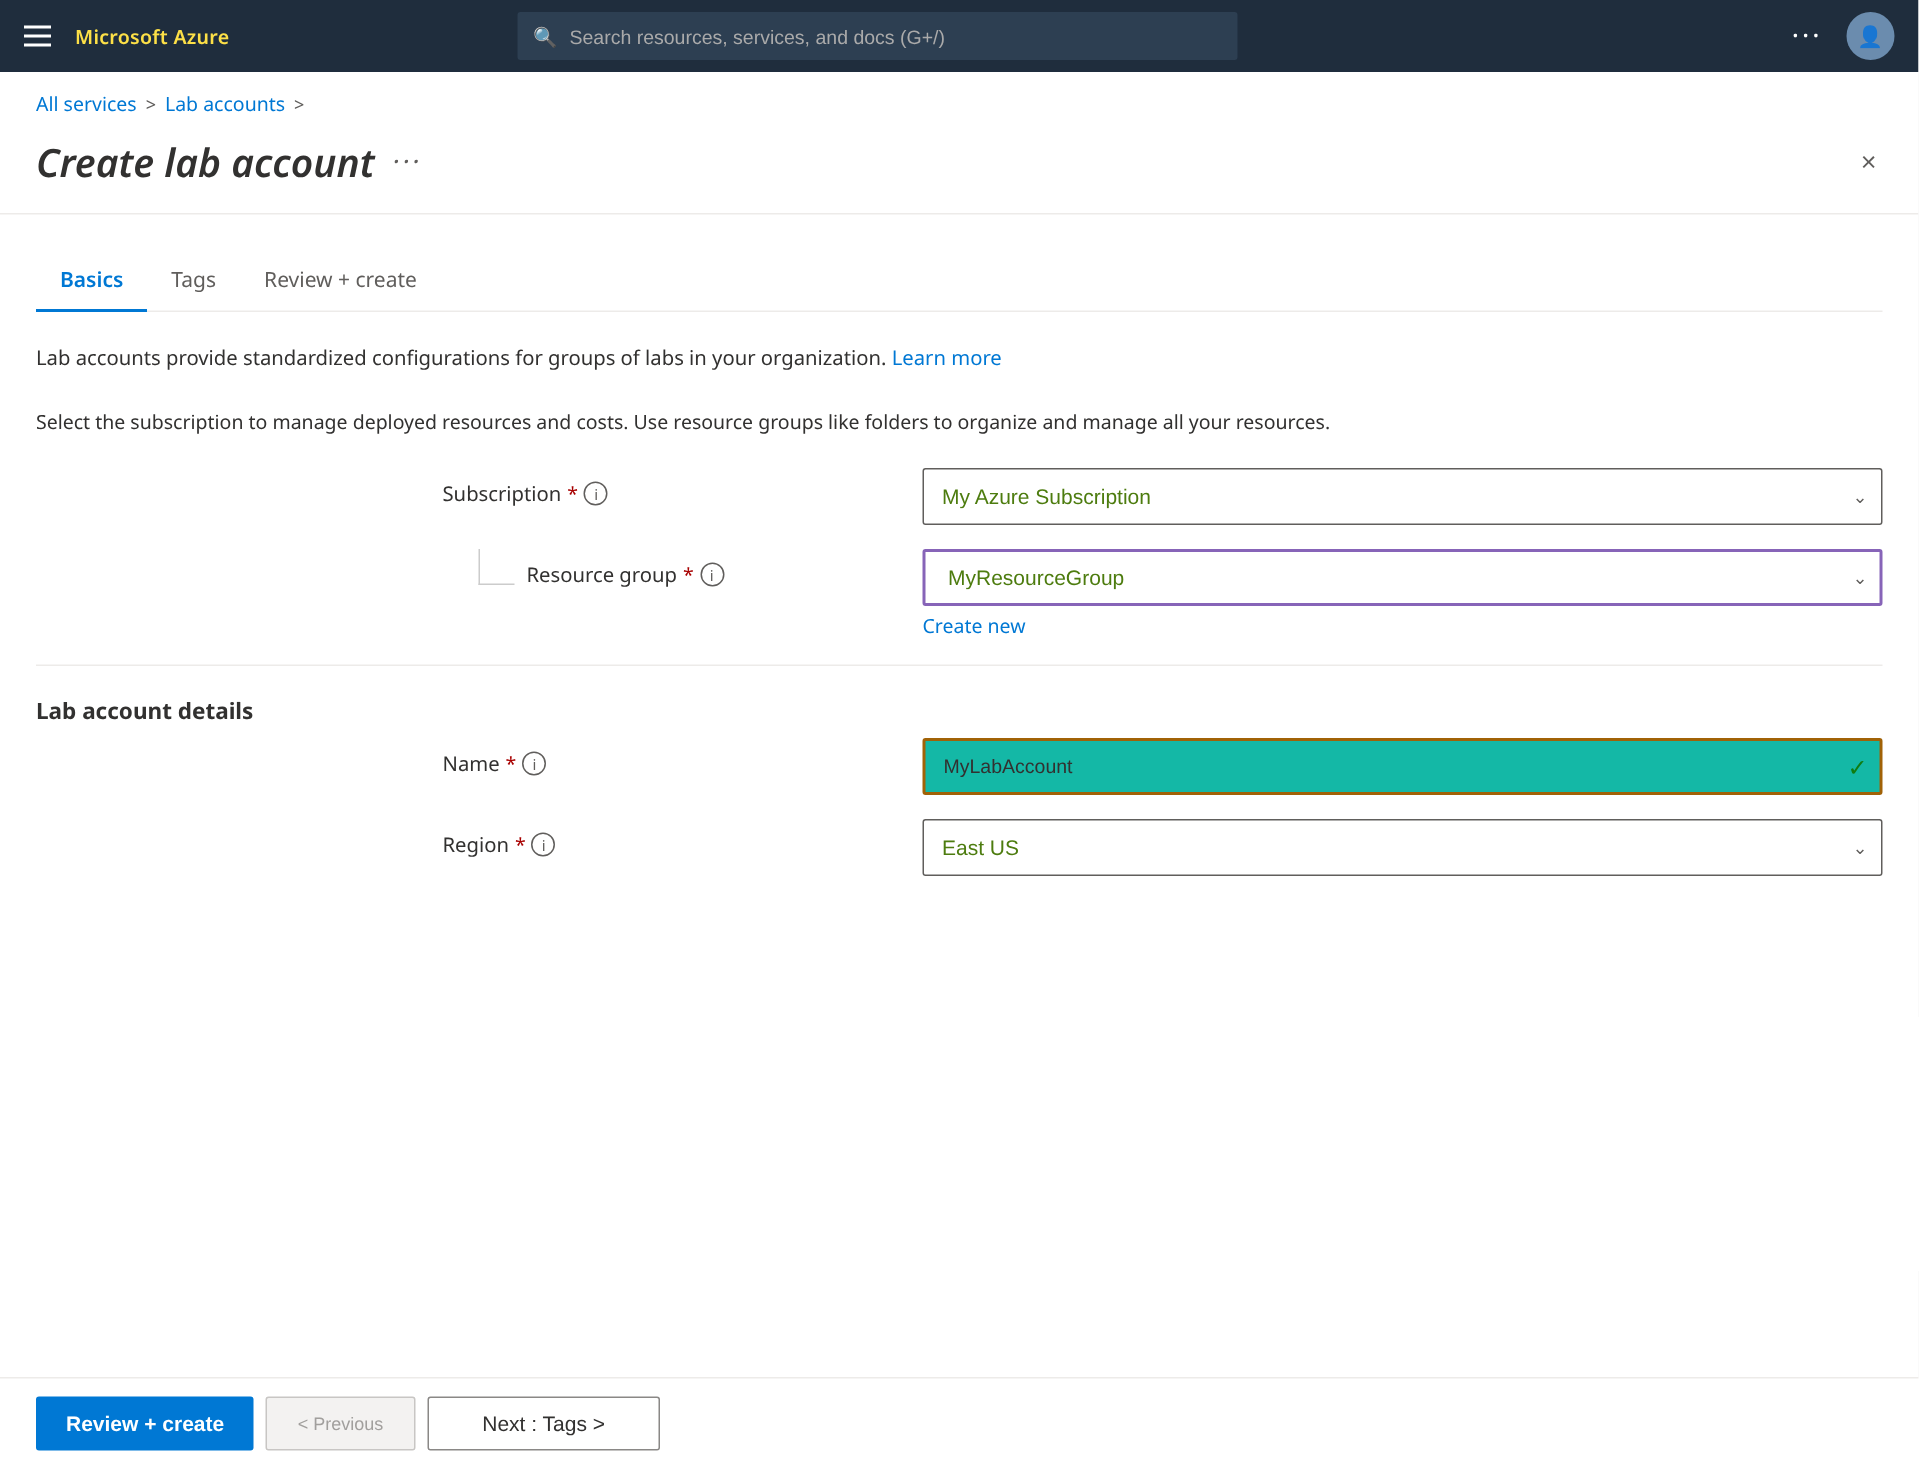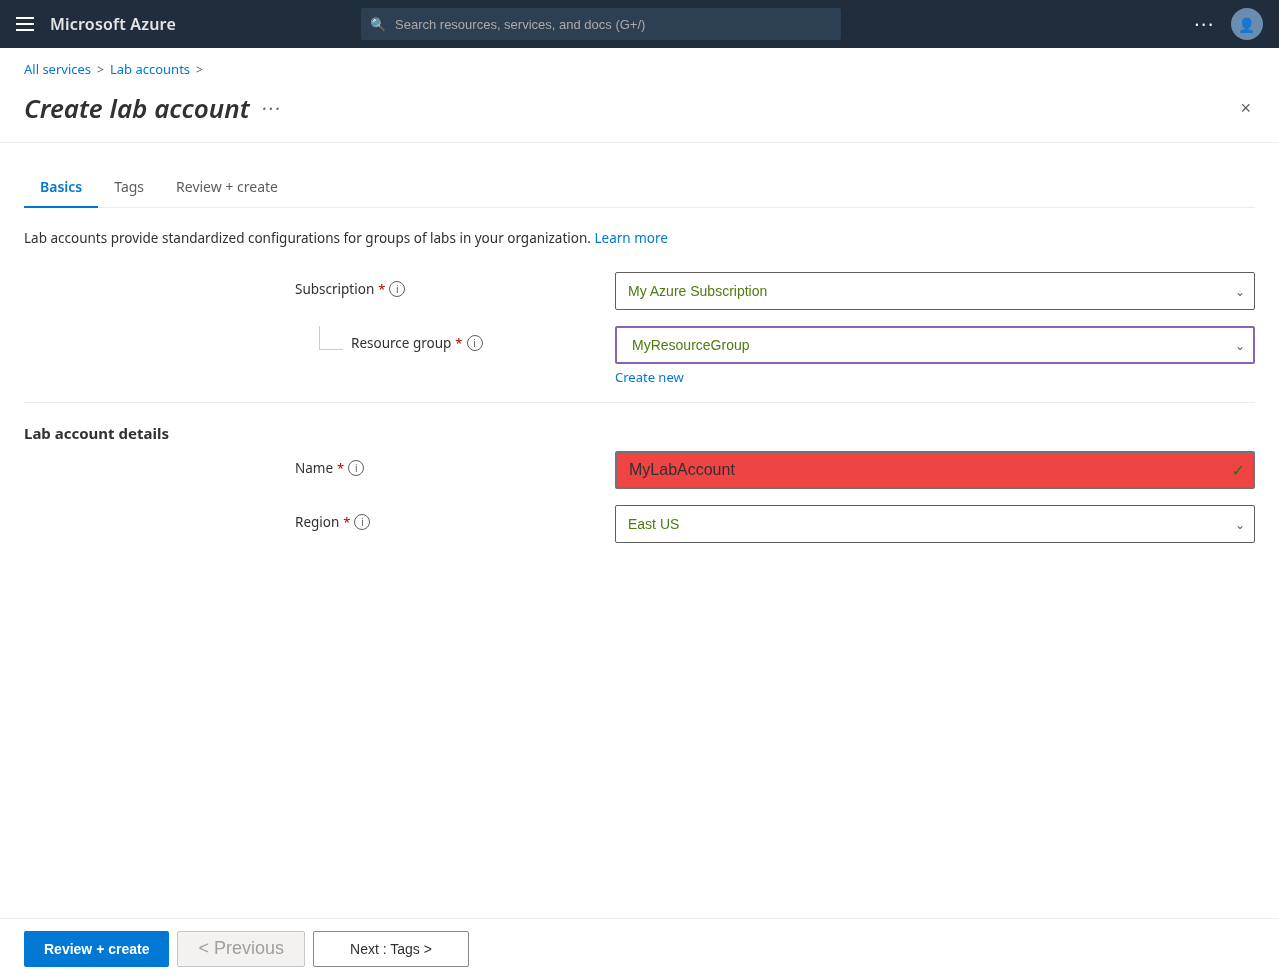--- a/index.html
+++ b/index.html
@@ -14,21 +14,21 @@
       padding: 0 16px;
       gap: 16px;
     }
     .topnav-hamburger {
       display: flex; flex-direction: column; gap: 4px; cursor: pointer;
     }
     .topnav-hamburger span {
       display: block; width: 18px; height: 2px; background: #fff;
     }
     .topnav-title {
-      color: #e5e5e5; font-size: 16px; font-weight: 600; letter-spacing: 0.2px;
+      color: #fde047; font-size: 13px; font-weight: 600; letter-spacing: 0.2px;
     }
     .topnav-search {
       flex: 1; max-width: 480px; margin: 0 auto;
       background: #2d3f52; border: none; border-radius: 2px;
       height: 32px; display: flex; align-items: center; padding: 0 10px; gap: 8px;
     }
     .topnav-search input {
       background: transparent; border: none; outline: none;
       color: #ccc; font-size: 13px; flex: 1;
     }
@@ -125,22 +125,22 @@
     .dropdown-wrapper .chevron {
       position: absolute; right: 10px; top: 50%; transform: translateY(-50%);
       pointer-events: none; color: #605e5c; font-size: 12px;
     }
     .dropdown-active { border-color: #8764b8; border-width: 2px; padding-left: 15px; }
 
     
     .text-input-wrapper { position: relative; }
     .text-input {
       width: 100%; height: 38px; padding: 0 36px 0 12px;
-      border: 2px solid #737373; border-radius: 2px;
-      font-size: 16px; color: #323130; background: #ef4444;
+      border: 2px solid #a16207; border-radius: 2px;
+      font-size: 13px; color: #323130; background: #14b8a6;
       outline: none;
     }
     .check-icon {
       position: absolute; right: 10px; top: 50%; transform: translateY(-50%);
       color: #107c10; font-size: 16px;
     }
 
     
     .create-new-link { color: #0078d4; font-size: 13px; cursor: pointer; text-decoration: none; display: inline-block; margin-top: 4px; }
 
@@ -154,21 +154,21 @@
       border-top: 1px solid #edebe9;
       display: flex; align-items: center; padding: 0 24px; gap: 8px;
       z-index: 100;
     }
     .btn-primary {
       background: #0078d4; color: #fff; border: none; border-radius: 2px;
       padding: 0 20px; height: 36px; font-size: 14px; font-weight: 600; cursor: pointer;
     }
     .btn-secondary {
       background: #f3f2f1; color: #323130; border: 1px solid #8a8886; border-radius: 2px;
-      padding: 0 20px; height: 36px; font-size: 18px; cursor: pointer;
+      padding: 0 20px; height: 36px; font-size: 12px; cursor: pointer;
     }
     .btn-secondary:disabled, .btn-secondary.disabled {
       color: #a19f9d; background: #f3f2f1; border-color: #c8c6c4; cursor: not-allowed;
     }
     .btn-outline {
       background: #fff; color: #323130; border: 1px solid #8a8886; border-radius: 2px;
       padding: 0 36px; height: 36px; font-size: 14px; cursor: pointer;
     }
   </style>
 </head>
@@ -222,20 +222,21 @@
       <div class="tab">
         <span>Review + create</span>
       </div>
     </div>
 
     <p class="description">
       <span>Lab accounts provide standardized configurations for groups of labs in your organization.</span>
       <a>Learn more</a>
     </p>
 
+    <p class="section-description">Select the subscription to manage deployed resources and costs. Use resource groups like folders to organize and manage all your resources.</p>
 
     <div class="form-row">
       <div class="form-label-col">
         <span>Subscription</span>
         <span class="required-star">*</span>
         <span class="info-icon">i</span>
       </div>
       <div class="form-control-col">
         <div class="dropdown-wrapper">
           <select class="dropdown-select"><option>My Azure Subscription</option></select>

